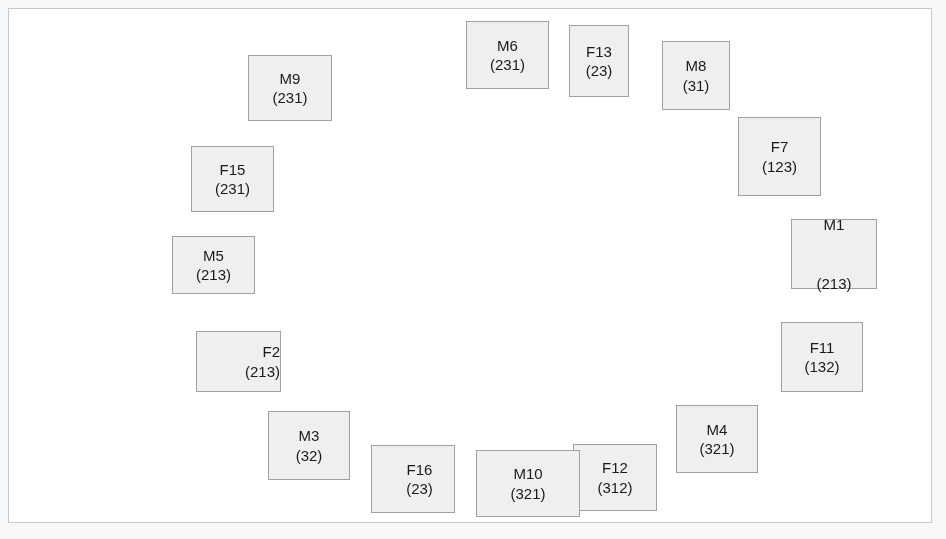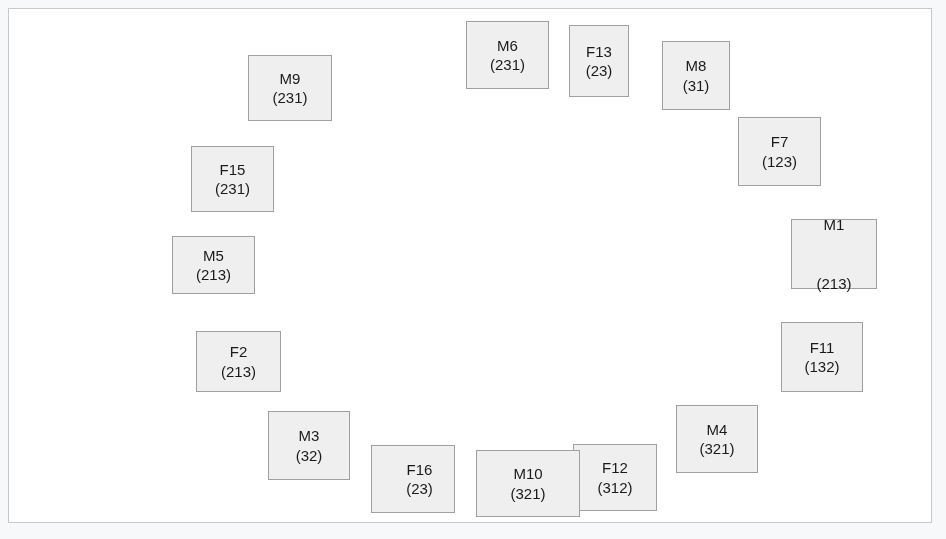--- a/index.html
+++ b/index.html
@@ -64,21 +64,21 @@
       <span class="node-value">(231)</span>
     </div>
     <div class="node" style="left: 560px; top: 16px; width: 60px; height: 72px;">
       <span class="node-label">F13</span>
       <span class="node-value">(23)</span>
     </div>
     <div class="node" style="left: 653px; top: 32px; width: 68px; height: 69px;">
       <span class="node-label">M8</span>
       <span class="node-value">(31)</span>
     </div>
-    <div class="node" style="left: 729px; top: 108px; width: 83px; height: 69px; text-align: center;">
+    <div class="node" style="left: 729px; top: 108px; width: 83px; height: 79px; text-align: center;">
       <span class="node-label">F7</span>
       <span class="node-value">(123)</span>
     </div>
     <div class="node" style="left: 782px; top: 210px; width: 86px; height: 70px; gap: 39px;">
       <span class="node-label">M1</span>
       <span class="node-value">(213)</span>
     </div>
     <div class="node" style="left: 772px; top: 313px; width: 82px; height: 70px;">
       <span class="node-label">F11</span>
       <span class="node-value">(132)</span>
@@ -96,21 +96,21 @@
       <span class="node-value">(321)</span>
     </div>
     <div class="node" style="left: 362px; top: 436px; width: 84px; height: 68px; padding-left: 13px;">
       <span class="node-label">F16</span>
       <span class="node-value">(23)</span>
     </div>
     <div class="node" style="left: 259px; top: 402px; width: 82px; height: 69px;">
       <span class="node-label">M3</span>
       <span class="node-value">(32)</span>
     </div>
-    <div class="node" style="left: 187px; top: 322px; width: 85px; height: 61px;">
+    <div class="node" style="left: 187px; top: 322px; width: 85px; height: 61px; align-items: flex-end;">
       <span class="node-label">F2</span>
       <span class="node-value">(213)</span>
     </div>
     <div class="node" style="left: 163px; top: 227px; width: 83px; height: 58px;">
       <span class="node-label">M5</span>
       <span class="node-value">(213)</span>
     </div>
     <div class="node" style="left: 182px; top: 137px; width: 83px; height: 66px;">
       <span class="node-label">F15</span>
       <span class="node-value">(231)</span>

